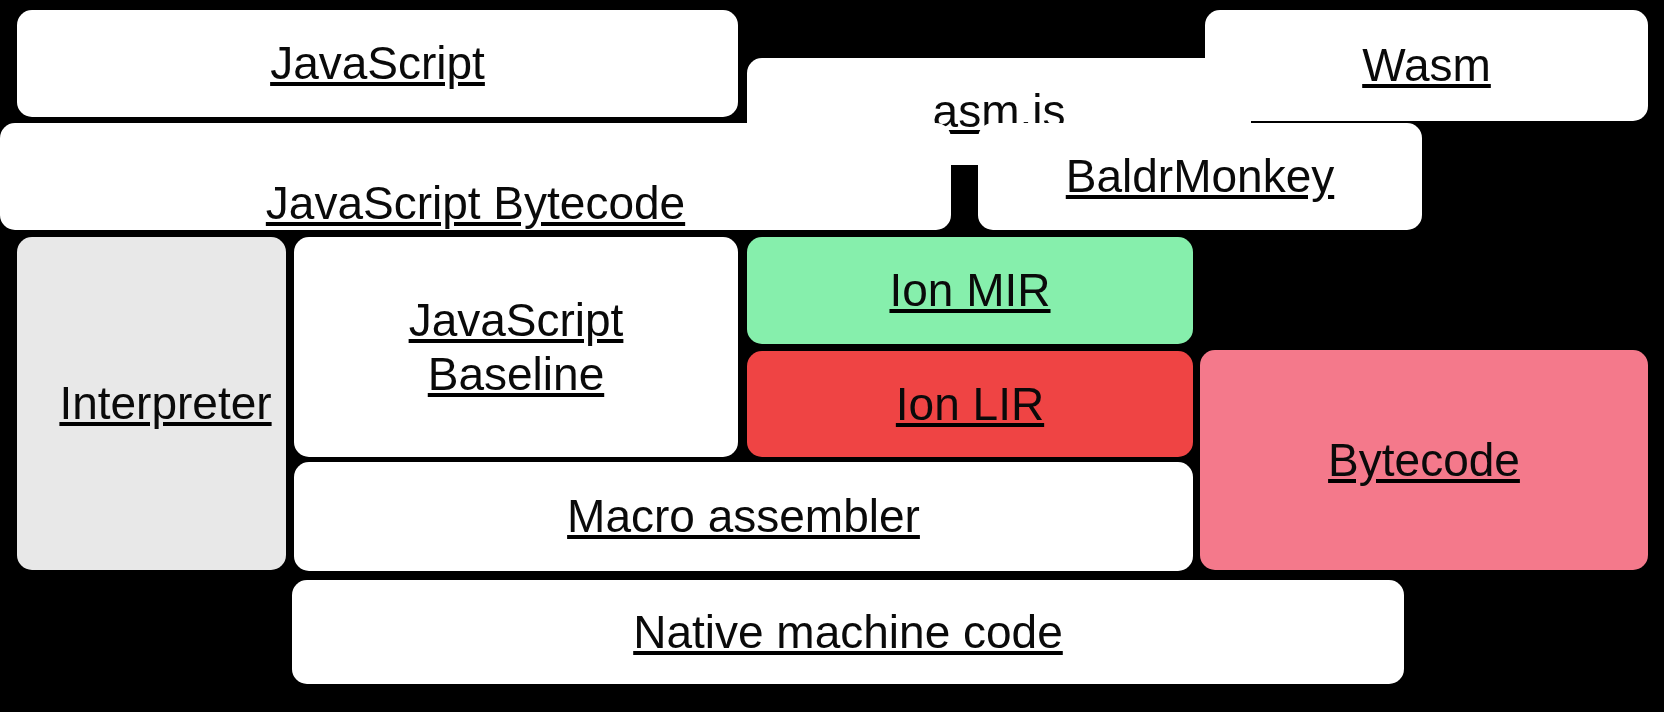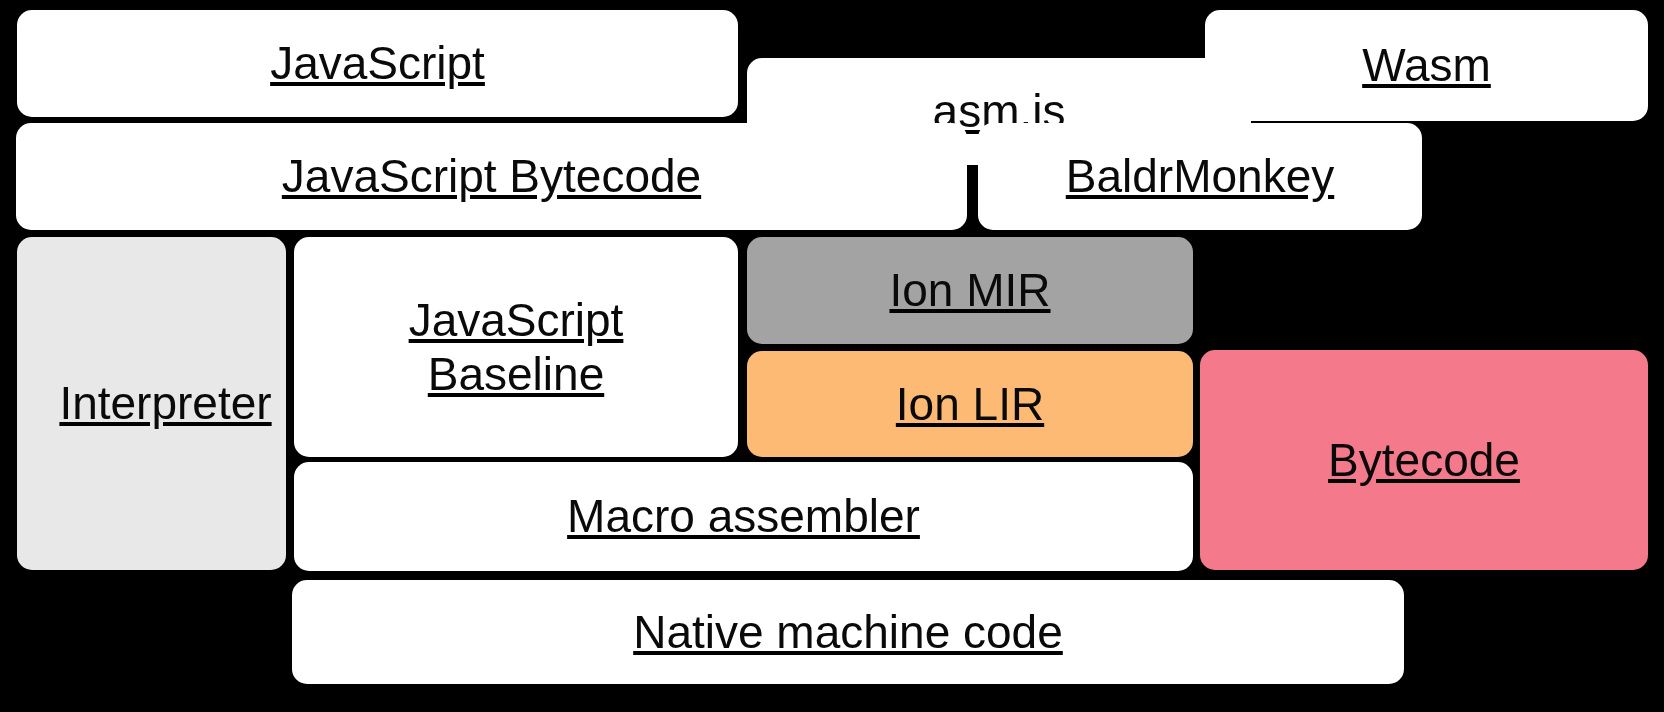--- a/index.html
+++ b/index.html
@@ -30,21 +30,21 @@
     line-height: 1.18;
     color: #0a0a0a;
     text-align: center;
     white-space: pre-line;
     letter-spacing: 0px;
   }
   
   .b-javascript   { left: 17px;   top: 10px;  width: 721px;  height: 107px; }
   .b-asmjs        { left: 747px;  top: 10px;  width: 504px;  height: 107px; margin-top: 48px; }
   .b-wasm         { left: 1205px; top: 10px;  width: 443px;  height: 111px; }
-  .b-bytecode     { left: 16px;   top: 123px; width: 951px;  height: 107px; }
+  .b-bytecode     { left: 0;   top: 123px; width: 951px;  height: 107px; align-items: flex-end; }
   .b-baldrmonkey  { left: 978px;  top: 123px; width: 444px;  height: 107px; }
   .b-interpreter  { left: 17px;   top: 237px; width: 269px;  height: 333px; padding-left: 28px; }
   .b-baseline     { left: 294px;  top: 237px; width: 444px;  height: 220px; }
   .b-ion-mir      { left: 747px;  top: 237px; width: 446px;  height: 107px; }
   .b-ion-lir      { left: 747px;  top: 351px; width: 446px;  height: 106px; }
   .b-cranelift    { left: 1200px; top: 350px; width: 448px;  height: 220px; }
   .b-macro        { left: 294px;  top: 462px; width: 899px;  height: 109px; }
   .b-native       { left: 292px;  top: 564px; width: 1112px; height: 104px; margin-top: 16px; }
 </style>
 </head>
@@ -74,25 +74,25 @@
 
   <div class="box b-interpreter" style="background-color: rgb(232, 232, 232);">
     <span class="label">Interpreter</span>
   </div>
 
   <div class="box b-baseline" style="background-color: rgb(255, 255, 255);">
     <span class="label">JavaScript
 Baseline</span>
   </div>
 
-  <div class="box b-ion-mir" style="background-color: #a3a3a3;">
+  <div class="box b-ion-mir" style="background-color: #86efac;">
     <span class="label">Ion MIR</span>
   </div>
 
-  <div class="box b-ion-lir" style="background-color: #fdba74;">
+  <div class="box b-ion-lir" style="background-color: #ef4444;">
     <span class="label">Ion LIR</span>
   </div>
 
   <div class="box b-cranelift" style="background-color: rgb(244, 121, 139);">
     <span class="label">Bytecode</span>
   </div>
 
   <div class="box b-macro" style="background-color: rgb(255, 255, 255);">
     <span class="label">Macro assembler</span>
   </div>

